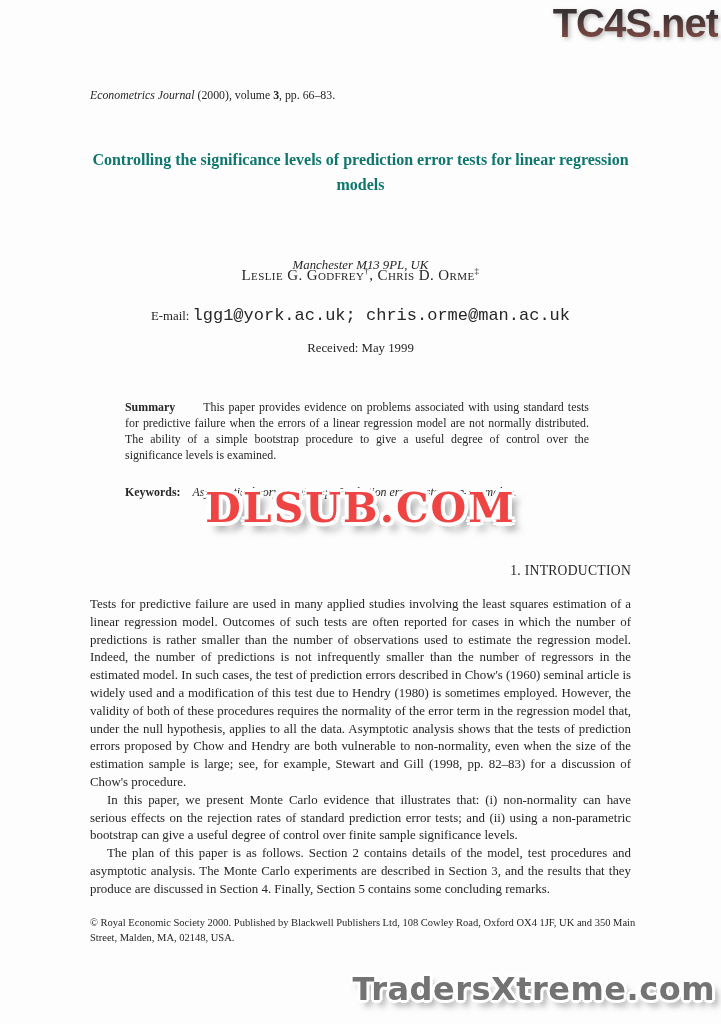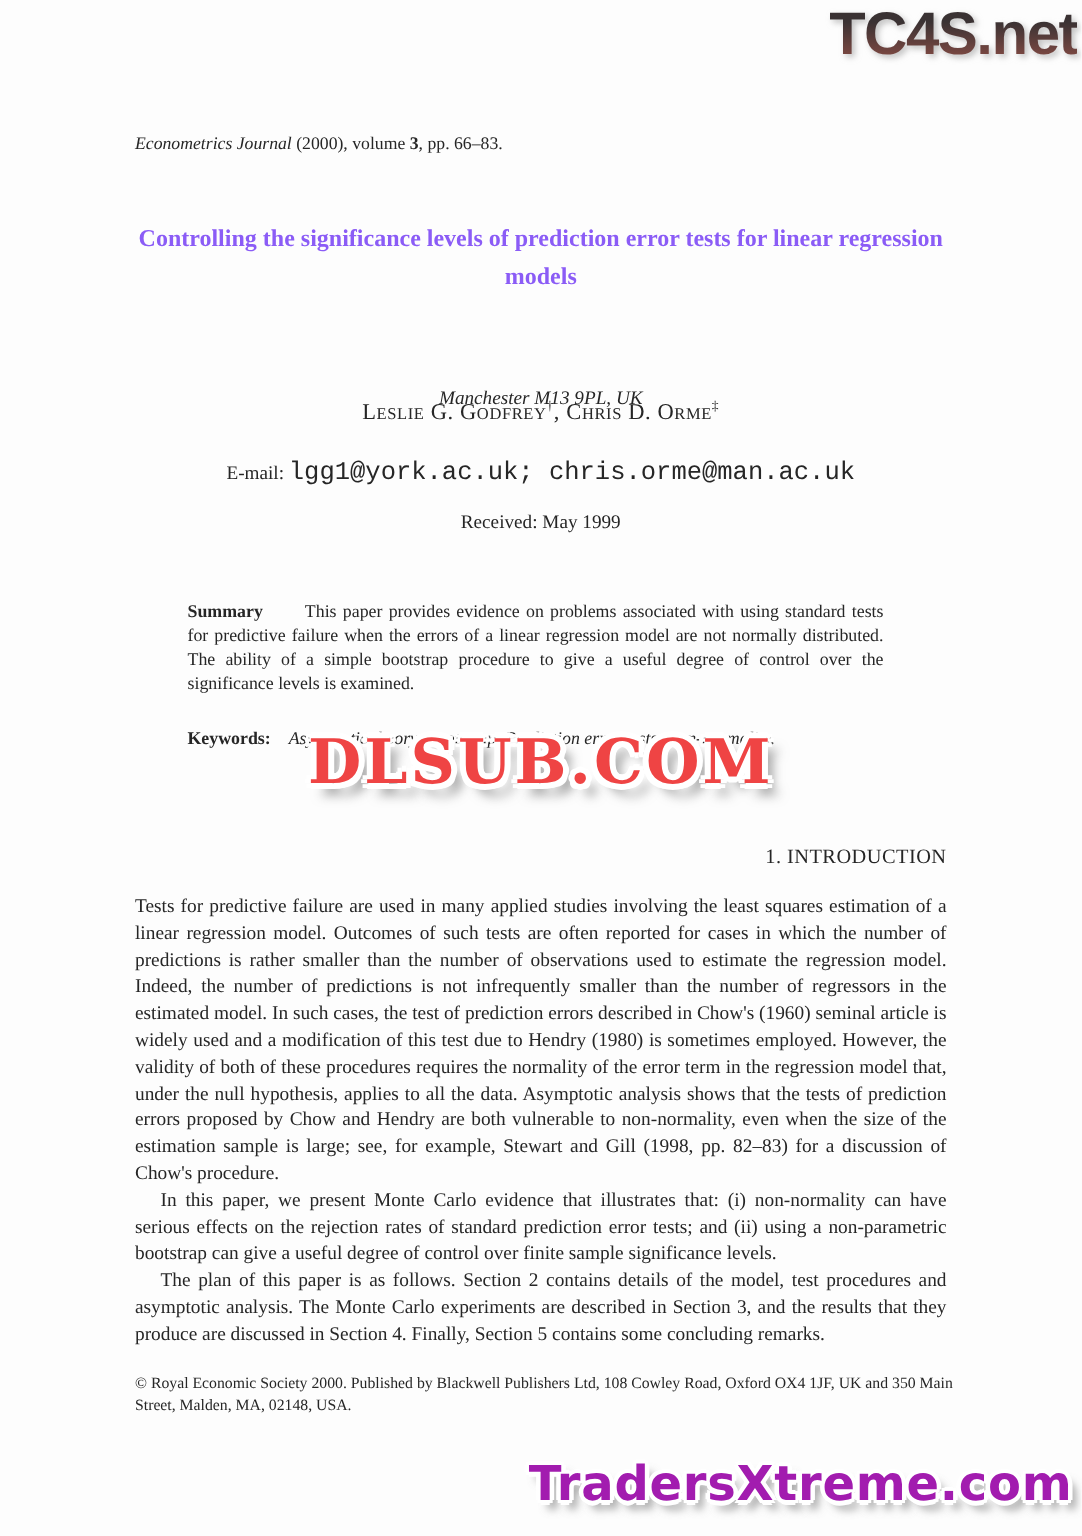--- a/index.html
+++ b/index.html
@@ -27,35 +27,35 @@
     color:#ef4444;
     text-shadow:
       -3px -3px 0 #fff, 3px -3px 0 #fff, -3px 3px 0 #fff, 3px 3px 0 #fff,
       -4px 0 0 #fff, 4px 0 0 #fff, 0 -4px 0 #fff, 0 4px 0 #fff,
       7px 8px 7px rgba(110,110,110,0.65);
   }
   .wm-traders{
     top:970px;right:6px;
     font-family:"DejaVu Sans", sans-serif;
     font-weight:bold;font-size:32px;letter-spacing:0.5px;
-    color:#a21caf;
+    color:#737373;
     text-shadow:
       -2px -2px 0 #fff, 2px -2px 0 #fff, -2px 2px 0 #fff, 2px 2px 0 #fff,
       -3px 0 0 #fff, 3px 0 0 #fff, 0 -3px 0 #fff, 0 3px 0 #fff,
       5px 6px 6px rgba(120,120,120,0.7);
   }
 
   
   .journal-line{left:90px;top:88px;font-size:11.8px;}
   .journal-line .jname{font-style:italic;}
   .journal-line .vol{font-weight:bold;}
 
   .paper-title{
     left:90px;width:541px;top:147px;text-align:center;
-    font-weight:bold;font-size:16px;line-height:25px;color:#8b5cf6;
+    font-weight:bold;font-size:16px;line-height:25px;color:#0f766e;
   }
 
   .authors-line{
     left:90px;width:541px;top:223px;text-align:center;
     font-variant:small-caps;font-size:15px;letter-spacing:0.4px;margin-top:44px;
   }
   sup.mark{font-size:9px;vertical-align:super;line-height:0;}
 
   .affiliations{
     left:90px;width:541px;top:257px;text-align:center;

